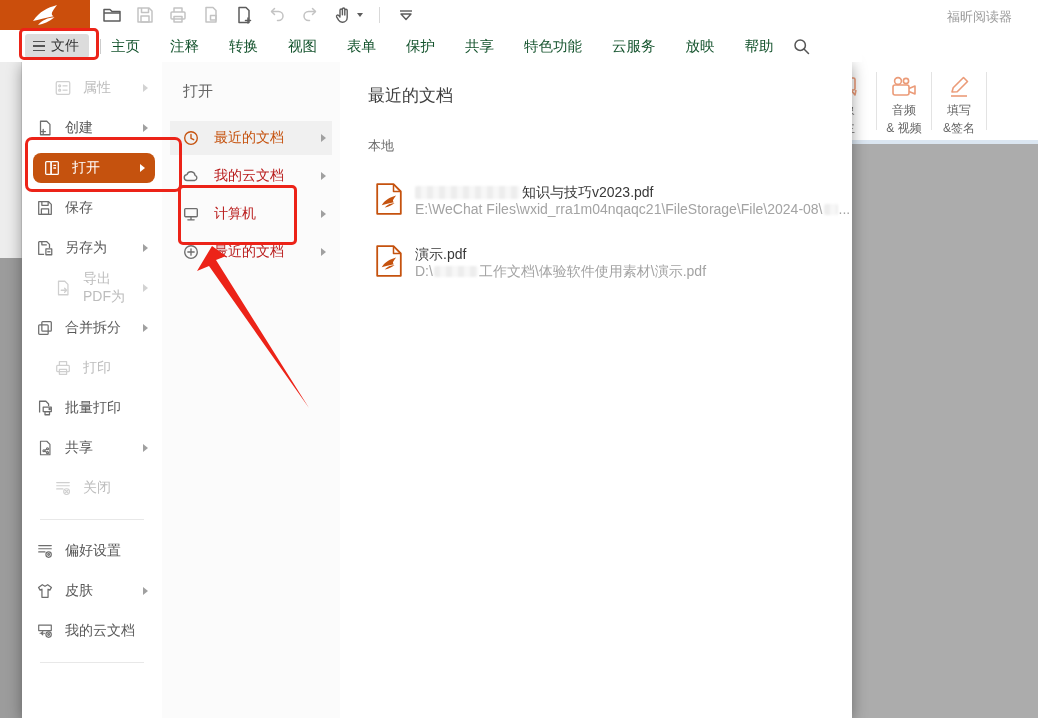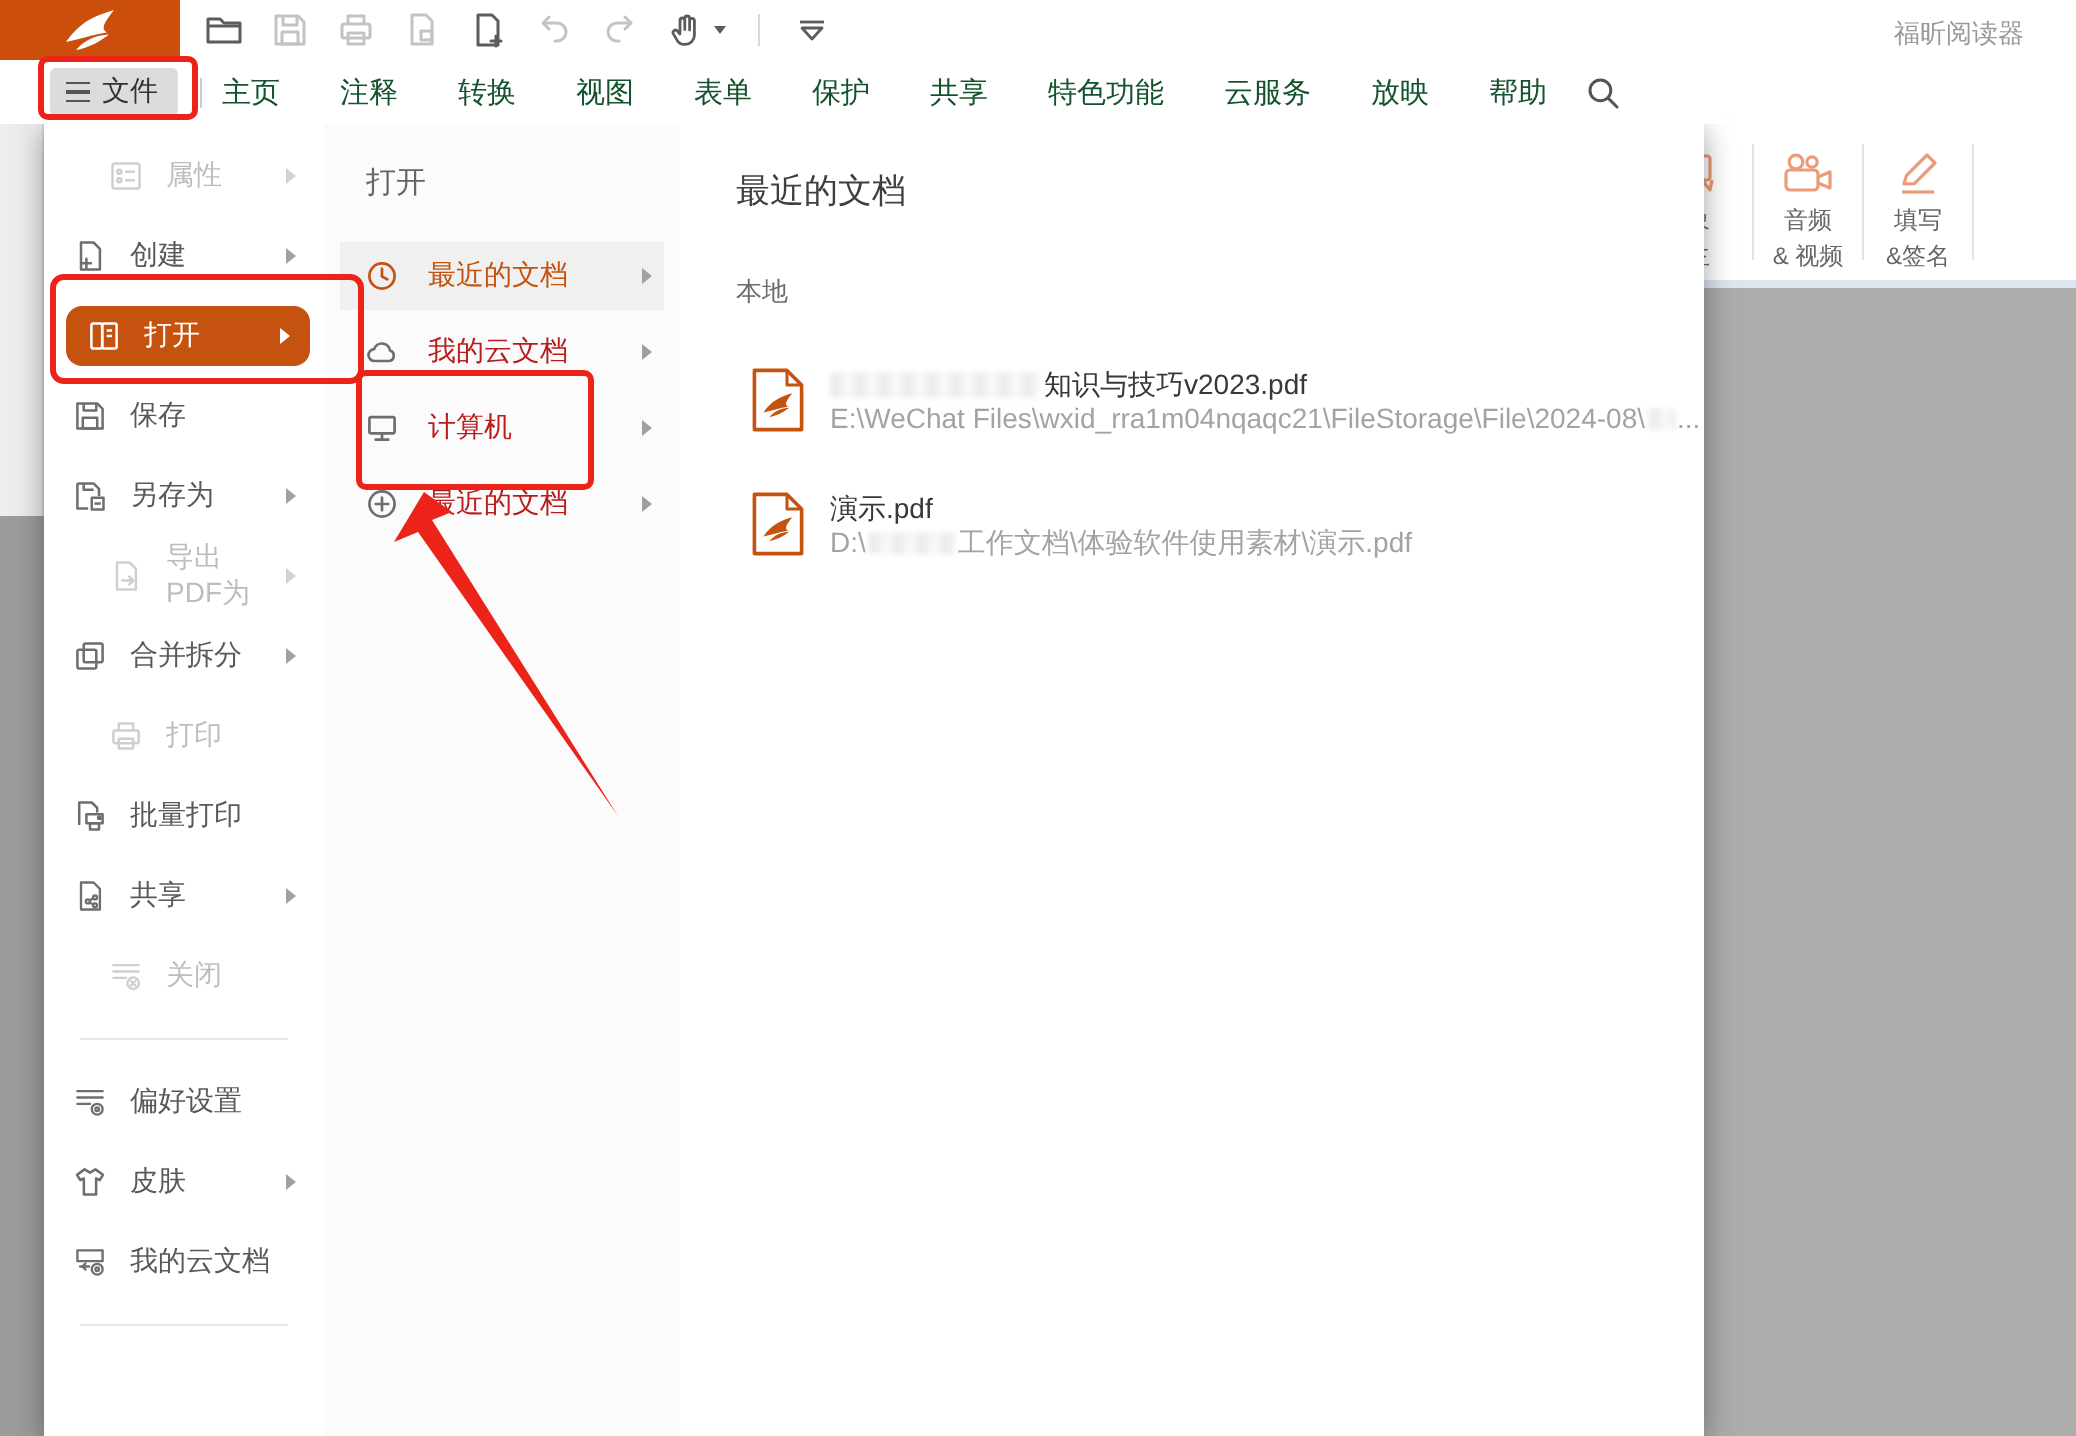--- a/index.html
+++ b/index.html
@@ -64,21 +64,21 @@
   .bs-middle-title { font-size:15px; color:#666; padding-left:21px; margin-bottom:20px; }
   .mid-item { height:34px; margin:0 8px 4px 8px; display:flex; align-items:center; padding-left:12px; gap:14px; font-size:14px; color:#b91c1c; cursor:default; }
   .mid-item .arr { margin-left:auto; margin-right:6px; }
   .mid-item.selected { background:#f0f0f0; color:#c5520e; }
   .mid-item.selected .ic { color:#c5520e; }
 
   
   .bs-content { flex:1; background:#fff; padding:22px 0 0 28px; }
   .content-title { font-size:17px; color:#3f3f3f; }
   .content-group { font-size:13px; color:#6b6b6b; margin-top:30px; }
-  .file-row { display:flex; align-items:center; gap:13px; margin-top:28px; margin-left:8px; cursor:default; }
+  .file-row { display:flex; align-items:flex-start; gap:13px; margin-top:28px; margin-left:8px; cursor:default; }
   .file-icon { width:26px; height:32px; flex:0 0 auto; }
   .file-name { font-size:14px; color:#383838; line-height:18px; display:flex; align-items:center; }
   .file-path { font-size:14px; color:#a3a3a3; line-height:16px; margin-top:0; display:flex; align-items:center; white-space:nowrap; }
   .blur-patch { display:inline-block; background:repeating-linear-gradient(90deg,#ededed 0 6px,#f7f7f7 6px 12px); filter:blur(1.2px); border-radius:2px; }
   .mask-name { width:105px; height:13px; margin-right:2px; }
   .mask-char { width:14px; height:11px; margin:0 1px; }
   .mask-mid { width:44px; height:11px; margin:0 1px; }
 
   
   .annot { position:absolute; z-index:50; pointer-events:none; }

